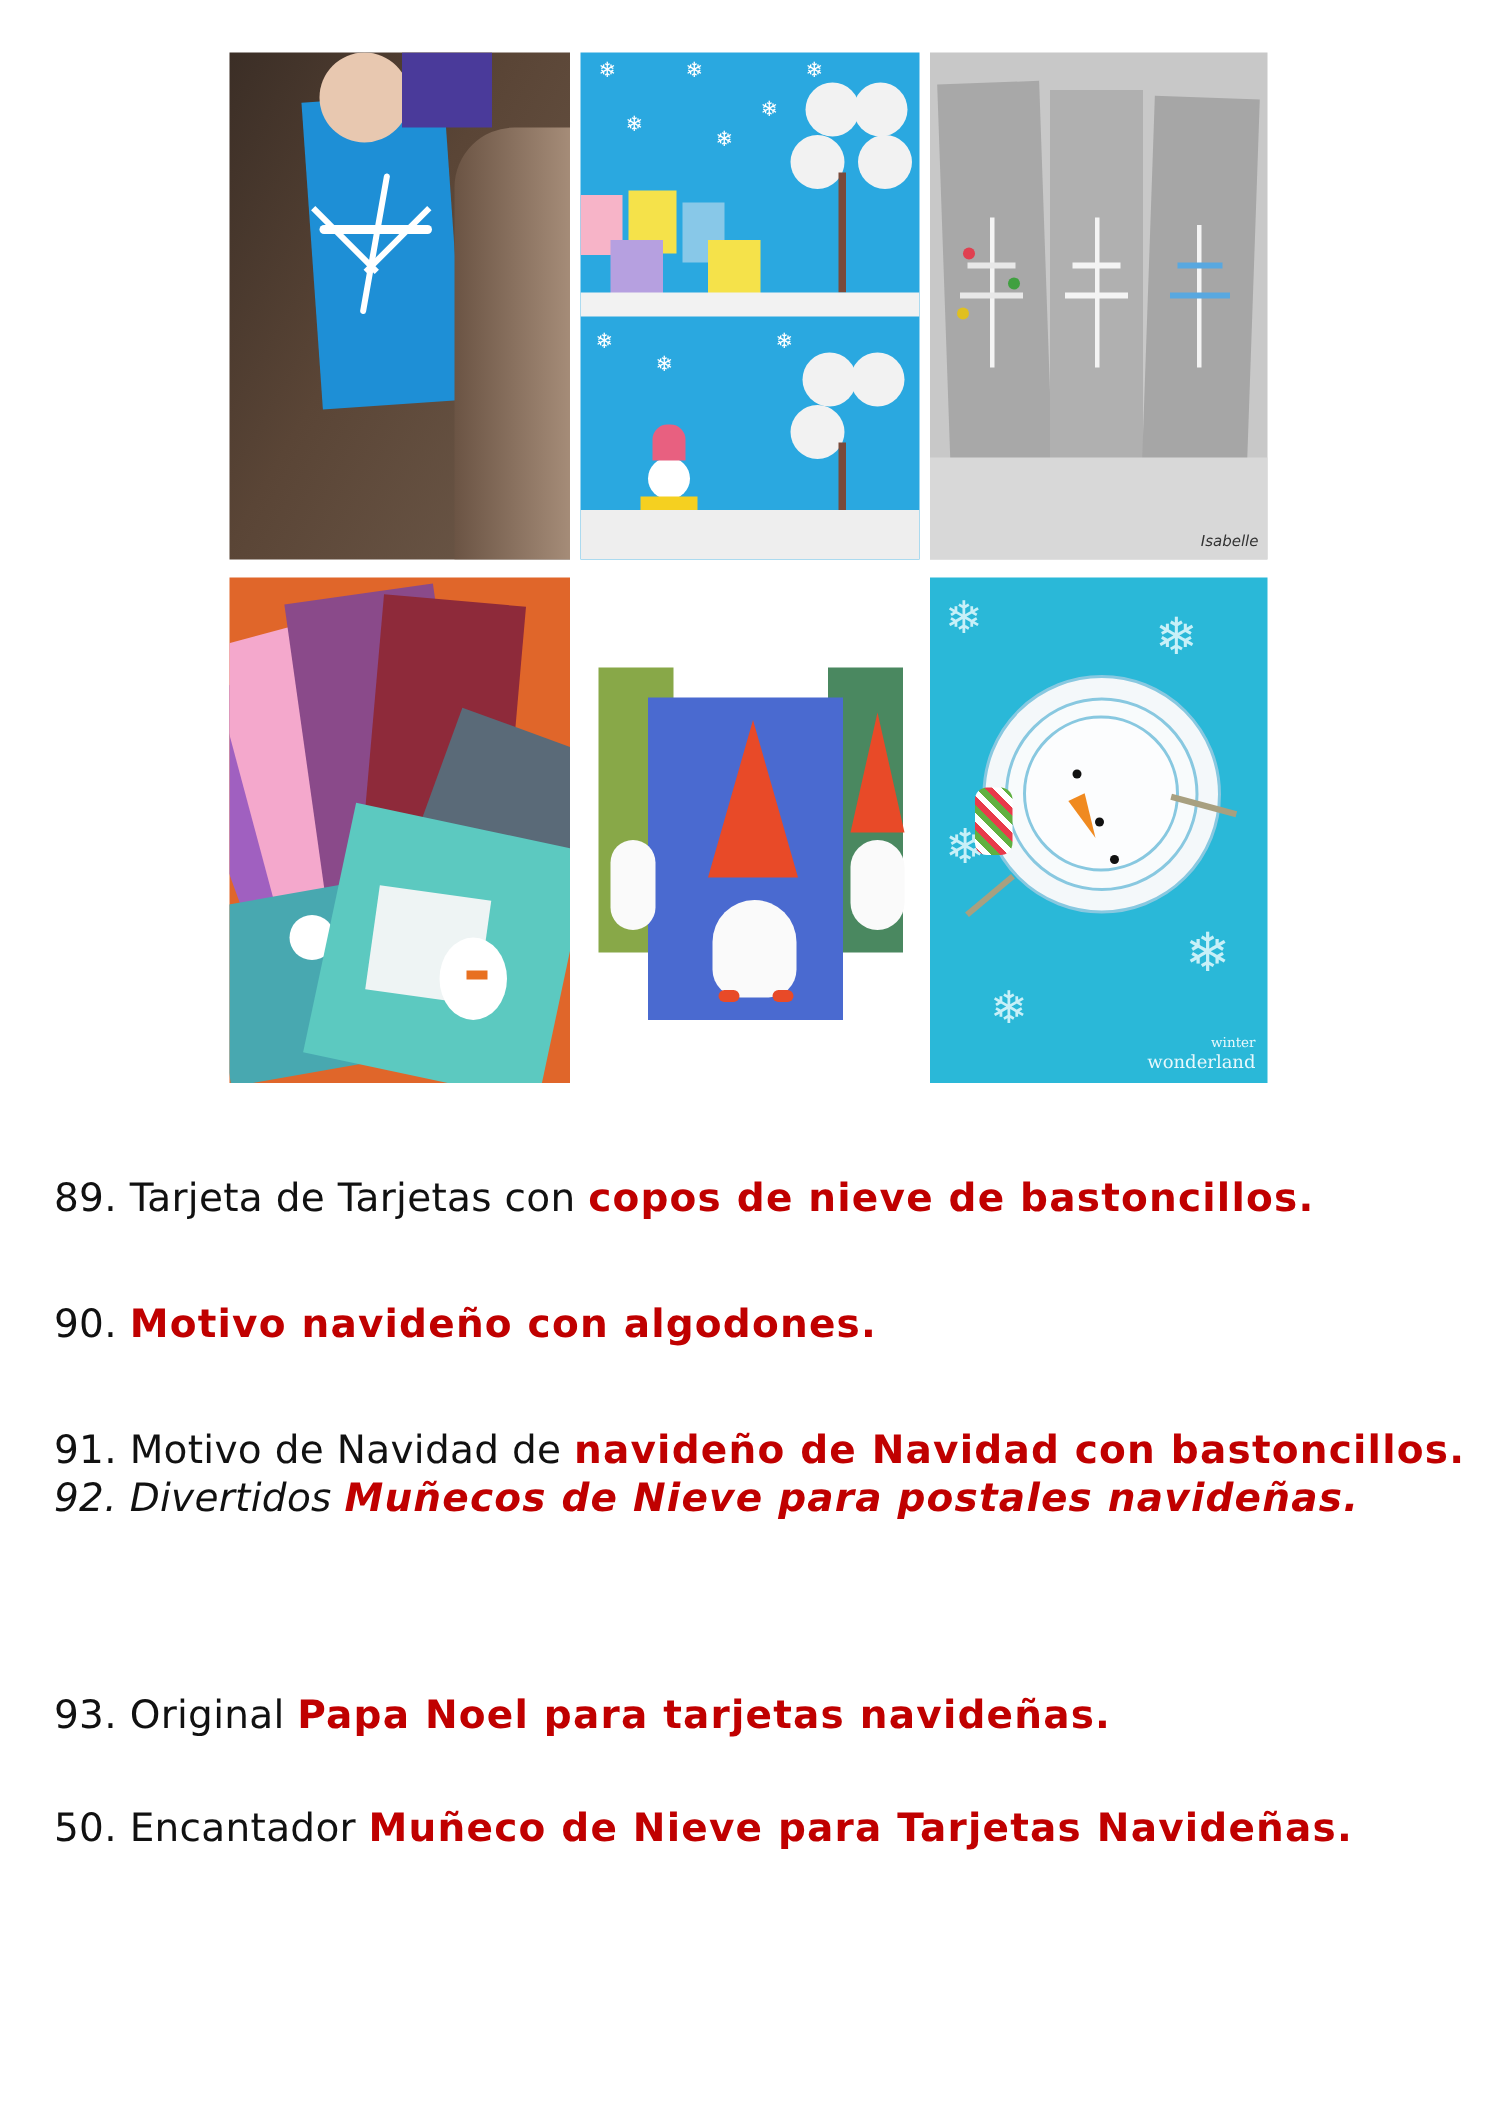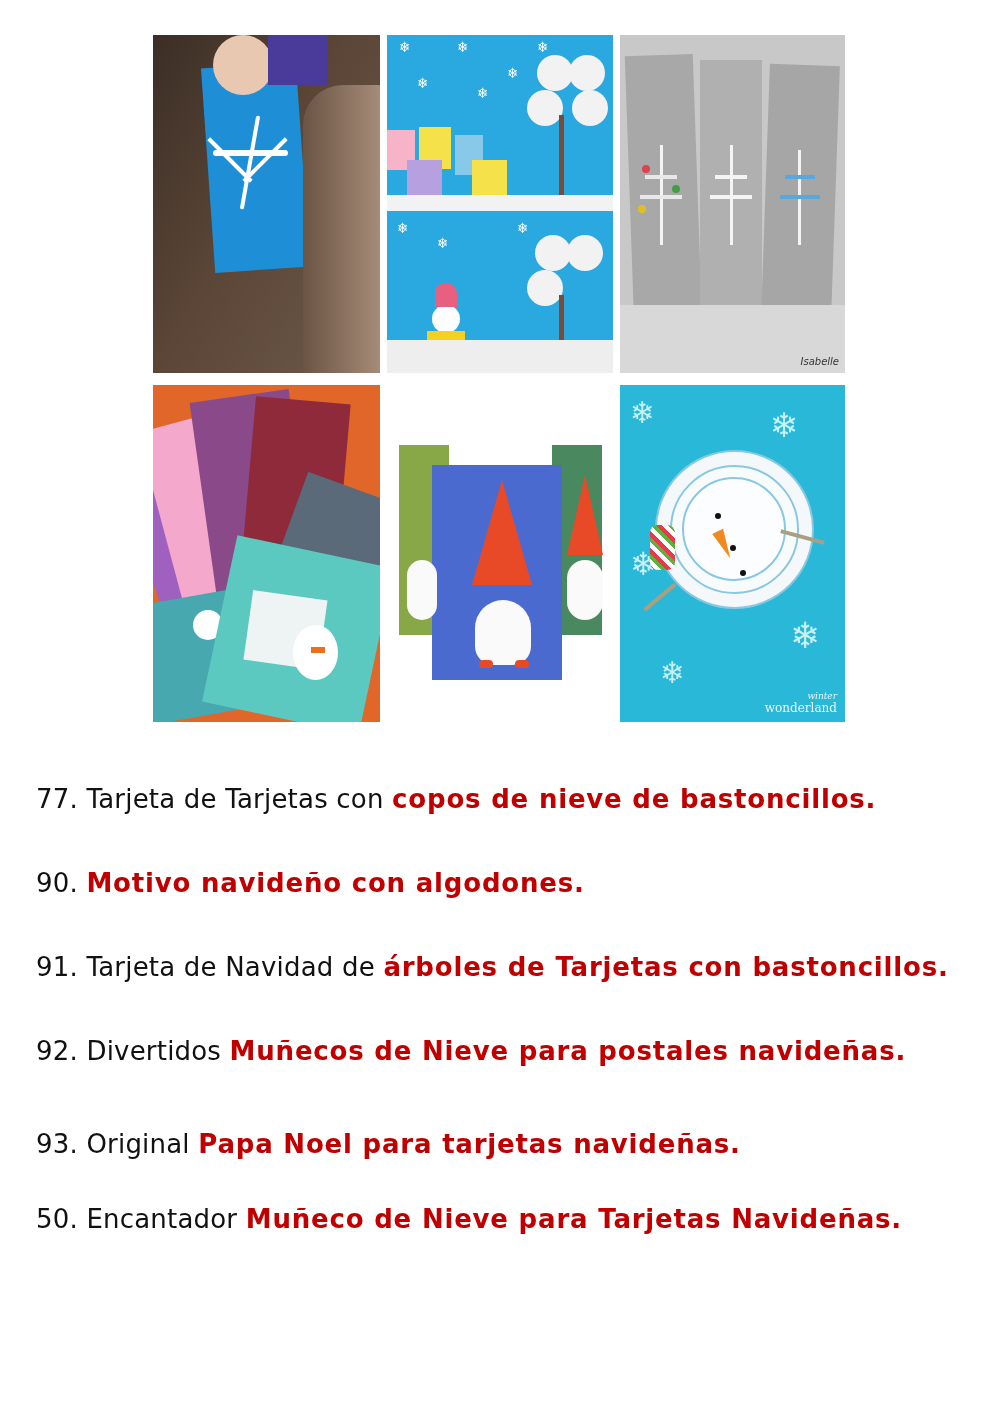--- a/index.html
+++ b/index.html
@@ -112,40 +112,40 @@
   <div style="position:absolute;left:50px;top:80px;width:125px;height:125px;border-radius:50%;background:#f8fbfc;border:2px solid #88c8e0;"></div>
   <div style="position:absolute;left:62px;top:92px;width:100px;height:100px;border-radius:50%;background:#fcfdfe;border:2px solid #88c8e0;"></div>
   <div style="position:absolute;left:98px;top:145px;width:0;height:0;border-left:6px solid transparent;border-right:6px solid transparent;border-top:30px solid #f08a20;transform:rotate(-25deg);"></div>
   <div style="position:absolute;left:95px;top:128px;width:6px;height:6px;border-radius:50%;background:#111;"></div>
   <div style="position:absolute;left:110px;top:160px;width:6px;height:6px;border-radius:50%;background:#111;"></div>
   <div style="position:absolute;left:120px;top:185px;width:6px;height:6px;border-radius:50%;background:#111;"></div>
   <div style="position:absolute;left:30px;top:140px;width:25px;height:45px;background:repeating-linear-gradient(45deg,#e83a4a 0 4px,#fff 4px 8px,#60b040 8px 12px);border-radius:8px;"></div>
   <div style="position:absolute;left:160px;top:150px;width:45px;height:4px;background:#a8a080;transform:rotate(15deg);"></div>
   <div style="position:absolute;left:20px;top:210px;width:40px;height:4px;background:#a8a080;transform:rotate(-40deg);"></div>
   <div style="position:absolute;right:8px;bottom:8px;text-align:right;color:#e8f8fc;font-family:'DejaVu Serif',serif;line-height:12px;">
-    <div style="font-size:9px;font-style:italic;">winter</div>
+    <div style="font-size:9px;">winter</div>
     <div style="font-size:12px;">wonderland</div>
   </div>
 </div>
 
 <div class="line" style="top:784px;">
-  <span>77.</span>
+  <span>89.</span>
   <span>Tarjeta de Tarjetas con</span>
   <span class="red">copos de nieve de bastoncillos.</span>
 </div>
 <div class="line" style="top:868px;">
   <span>90.</span>
   <span class="red">Motivo navideño con algodones.</span>
 </div>
 <div class="line" style="top:952px;">
   <span>91.</span>
-  <span>Tarjeta de Navidad de</span>
-  <span class="red">árboles de Tarjetas con bastoncillos.</span>
+  <span>Motivo de Navidad de</span>
+  <span class="red">navideño de Navidad con bastoncillos.</span>
 </div>
-<div class="line" style="top:1036px;">
+<div class="line" style="top:984px;font-style:italic;">
   <span>92.</span>
   <span>Divertidos</span>
   <span class="red">Muñecos de Nieve para postales navideñas.</span>
 </div>
 <div class="line" style="top:1129px;">
   <span>93.</span>
   <span>Original</span>
   <span class="red">Papa Noel para tarjetas navideñas.</span>
 </div>
 <div class="line" style="top:1204px;">

